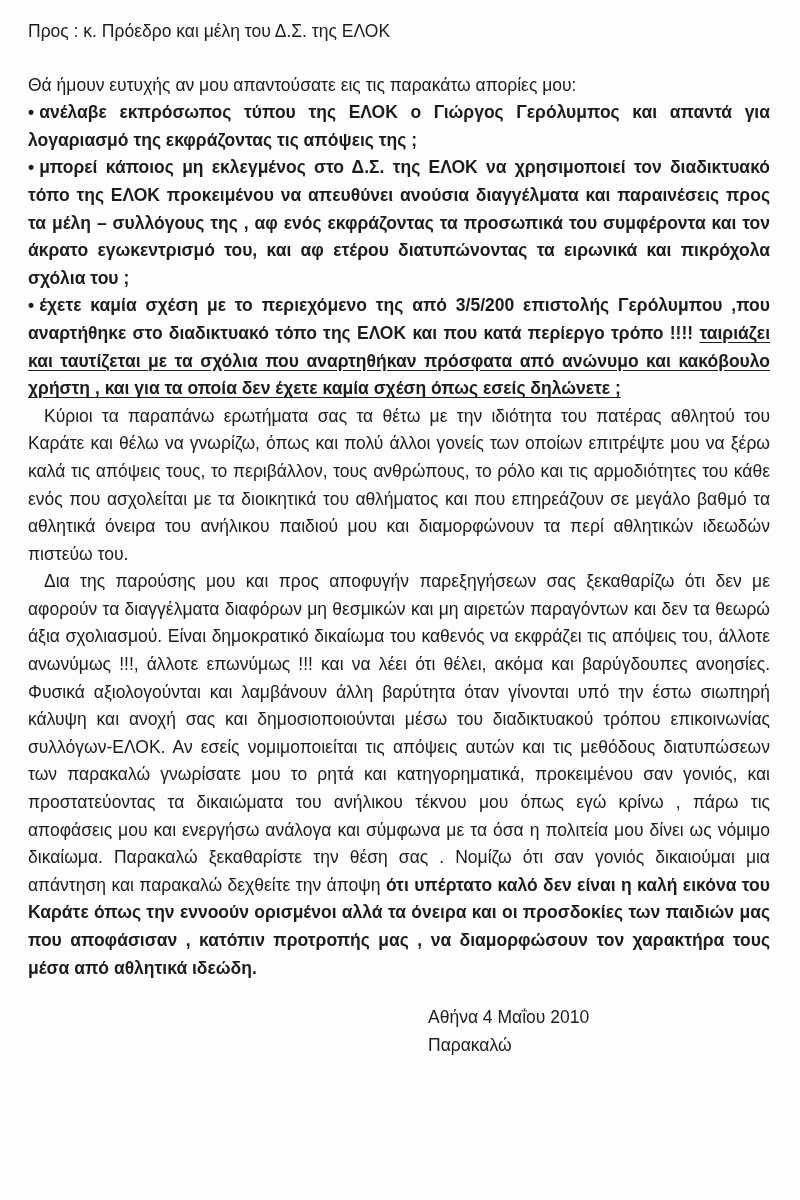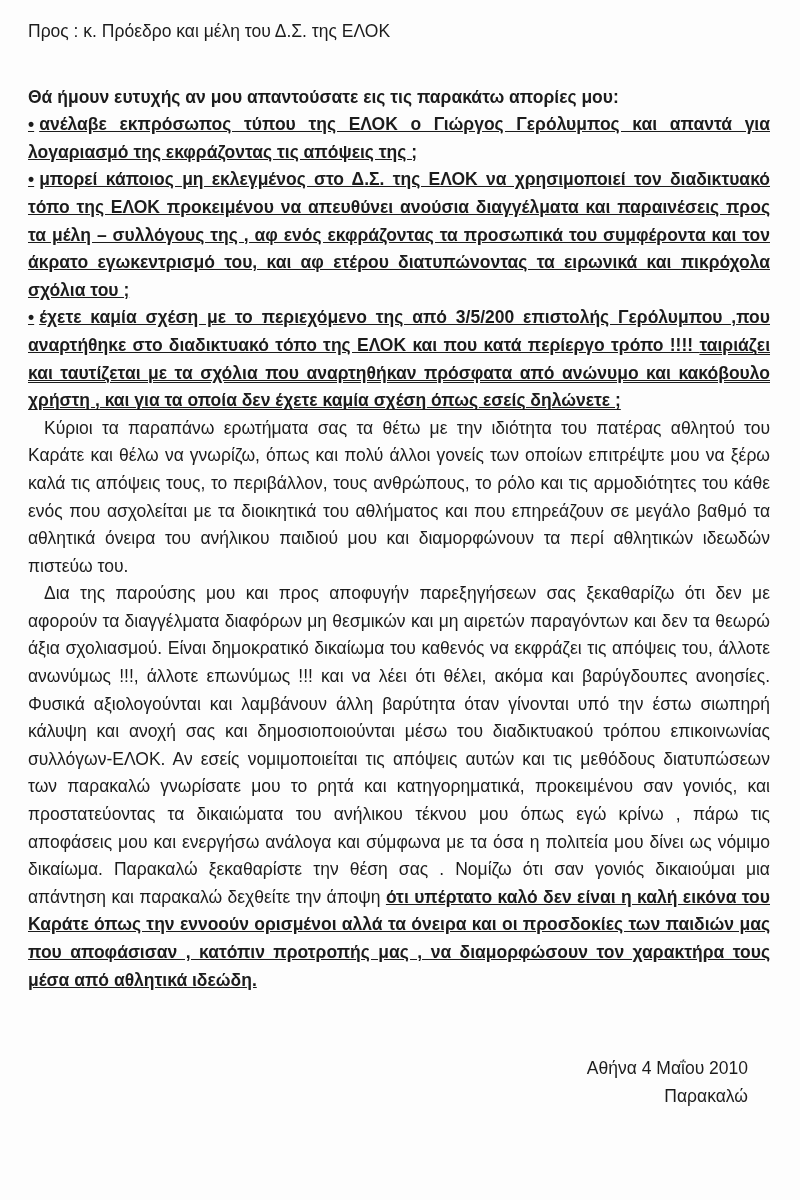--- a/index.html
+++ b/index.html
@@ -16,32 +16,32 @@
   }
   .page {
     box-sizing: border-box;
     width: 800px;
     height: 1200px;
     padding: 18px 30px 0 28px;
     font-size: 17.5px;
     line-height: 27.6px;
   }
   p { margin: 0; padding: 0; }
-  .recipient { margin-bottom: 38px; }
-  .intro-gap { margin-top: 18px; font-weight: bold; }
+  .recipient { margin-bottom: 26px; }
+  .intro-gap { margin-top: 18px; }
   .justify { text-align: justify; }
-  .bold { font-weight: 700; text-decoration: underline; }
+  .bold { font-weight: 700; }
   .indent { text-indent: 16px; }
   .ul { text-decoration: underline; text-underline-offset: 3px; }
   .bullet-dot { padding-right: 5px; }
   .closing {
-    margin-top: 61px;
+    margin-top: 22px;
     margin-left: 400px;
     width: 320px;
-    text-align: right;
+    text-align: left;
   }
 </style>
 </head>
 <body>
 
 <div class="page">
 
   <p class="recipient">Προς : κ. Πρόεδρο και μέλη του Δ.Σ. της ΕΛΟΚ</p>
 
 

